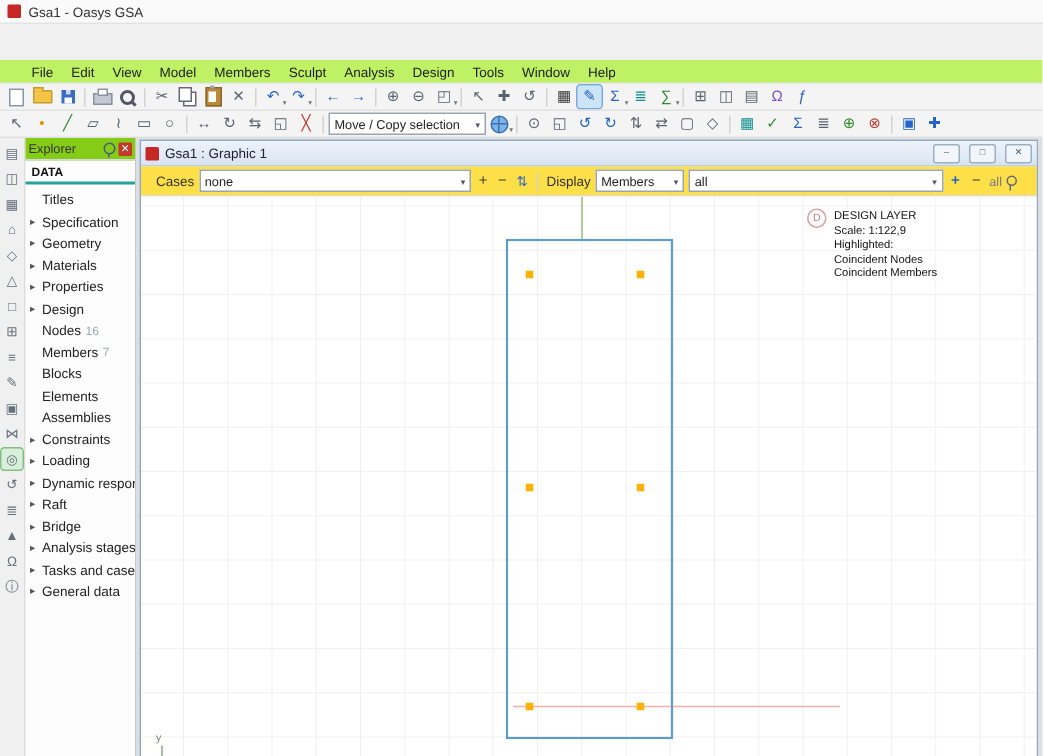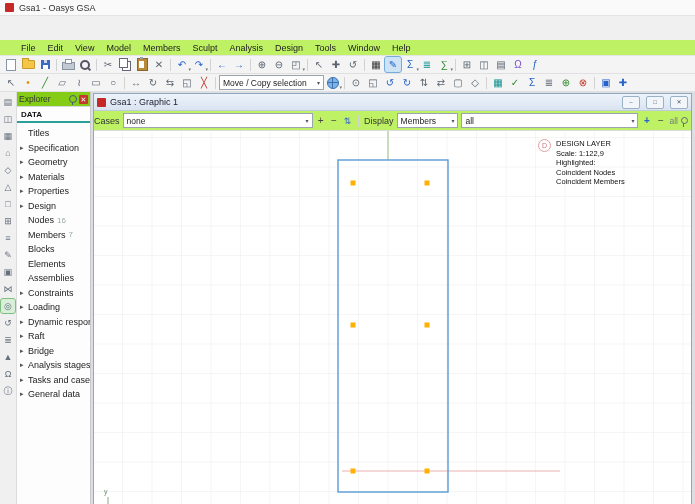--- a/index.html
+++ b/index.html
@@ -60,21 +60,21 @@
   .arr{width:8px;font-size:7px;color:#555;flex:0 0 auto;}
   .tlbl{font-size:9px;color:#222;}
   .tcnt{font-size:8px;color:#9aa;margin-left:3px;}
   
   .mdi{flex:1;background:#dbdee3;position:relative;}
   .child{position:absolute;left:2px;top:1px;right:3px;bottom:7px;background:#fff;border:1px solid #8fa8c0;display:flex;flex-direction:column;}
   .child-title{height:16px;background:linear-gradient(#eef3fa,#d9e4f1);border-bottom:1px solid #c0ccda;display:flex;align-items:center;padding:0 3px;gap:4px;}
   .child-icon{width:9px;height:9px;background:#c62828;border-radius:1px;}
   .child-title-text{flex:1;font-size:9px;color:#223;}
   .win-btn{width:16px;height:11px;border:1px solid #9ab0c4;background:#f2f6fa;border-radius:2px;font-size:6px;line-height:10px;text-align:center;color:#456;margin-left:2px;}
-  .child-tb{height:19px;background:#bef264;border-bottom:1px solid #dcdcdc;display:flex;align-items:center;padding:0 0;gap:3px;font-size:9px;color:#333;}
+  .child-tb{height:19px;background:#fde047;border-bottom:1px solid #dcdcdc;display:flex;align-items:center;padding:0 10px;gap:3px;font-size:9px;color:#333;}
   .combo{height:13px;background:#fff;border:1px solid #9aa5b1;display:flex;align-items:center;padding:0 3px;font-size:8.5px;color:#222;}
   .combo::after{content:"▾";margin-left:auto;font-size:6px;color:#556;padding-left:3px;}
   .combo.cases{width:196px;}.combo.display{width:58px;}.combo.filter{width:182px;}
   .tbtn{width:11px;text-align:center;font-size:10px;color:#444;}
   .tbtn.plus-blue{color:#2563c9;font-weight:bold;}
   .sync{font-size:9px;color:#3366cc;width:12px;text-align:center;}
   .vsep{width:1px;height:12px;background:#d2d2d2;margin:0 2px;}
   .right-group{margin-left:auto;display:flex;align-items:center;gap:3px;}
   .all-lbl{font-size:8.5px;color:#778;}
   .pin-icon{width:5px;height:5px;border:1px solid #667;border-radius:50%;position:relative;margin-right:3px;}

